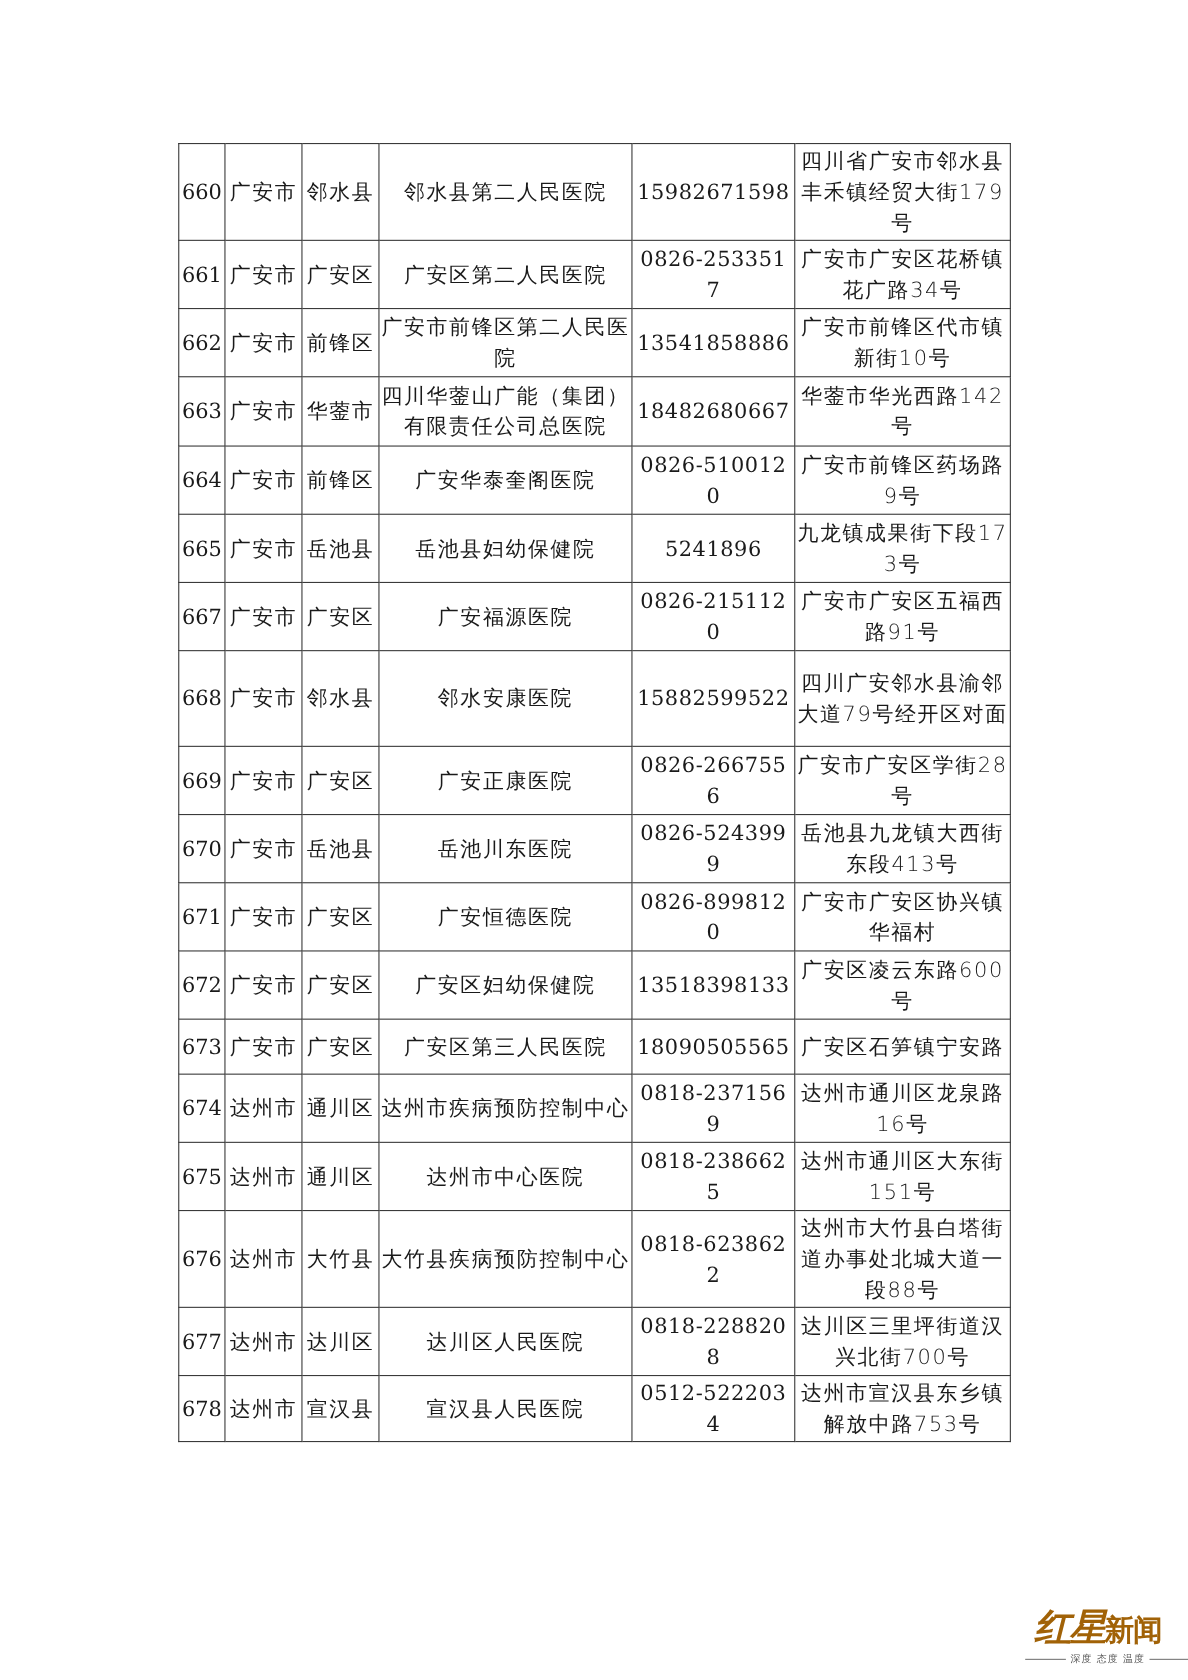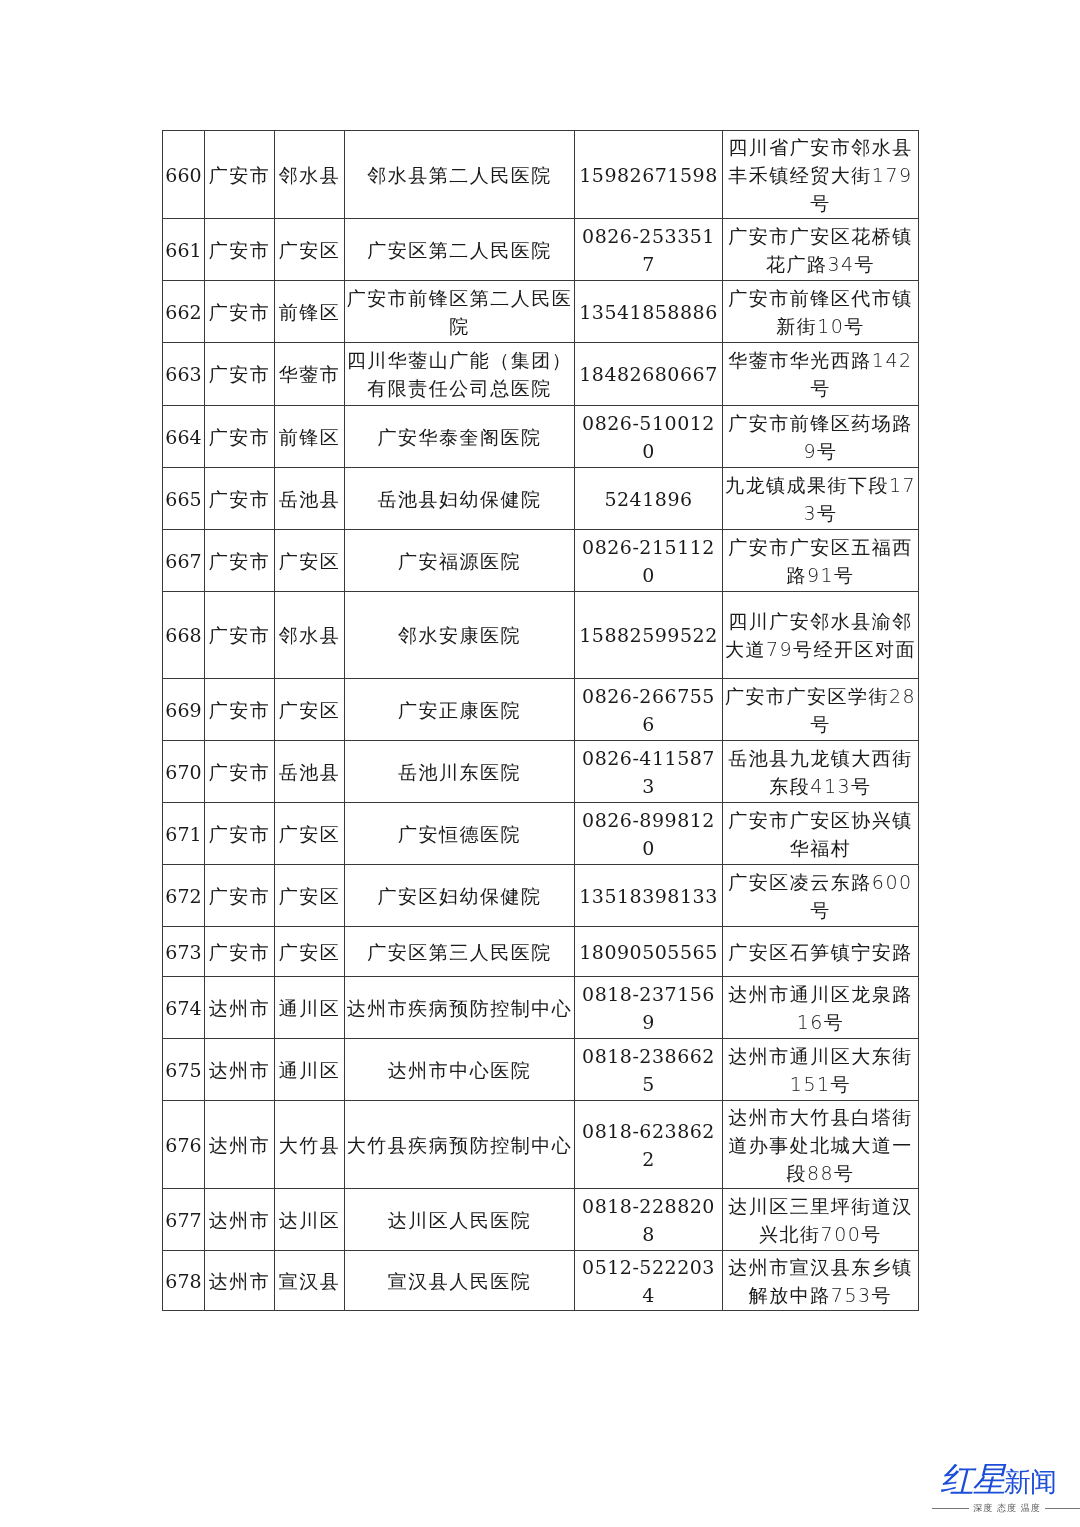--- a/index.html
+++ b/index.html
@@ -17,21 +17,21 @@
     overflow: hidden; word-break: break-all;
   }
   #doc-table td.c-no { letter-spacing: 0; padding: 0; }
   #doc-table td.c-phone { letter-spacing: 0.5px; }
   .cn { font-family: "DejaVu Sans", sans-serif; font-weight: 300; }
   .logo {
     position: absolute; left: 940px; top: 1457px; width: 135px; height: 62px;
   }
   .logo-main {
     position: absolute; left: 0; top: 0; white-space: nowrap;
-    font-family: "DejaVu Serif", serif; font-weight: normal; color: #1d4ed8;
+    font-family: "DejaVu Serif", serif; font-weight: bold; color: #a16207;
   }
   .logo-main .a { font-size: 34px; font-style: italic; letter-spacing: -2px; }
   .logo-main .b { font-size: 27px; letter-spacing: -1px; }
   .logo-sub {
     position: absolute; left: -8px; top: 45px; width: 150px; display: flex; align-items: center;
     font-family: "DejaVu Sans", sans-serif; font-size: 9px; color: #555;
   }
   .logo-sub .line { flex: 1; height: 1px; background: #777; }
   .logo-sub .txt { padding: 0 4px; letter-spacing: 1px; }
 </style>
@@ -118,21 +118,21 @@
         <td class="cn">广安区</td>
         <td class="cn">广安正康医院</td>
         <td class="c-phone">0826-2667556</td>
         <td class="cn">广安市广安区学街28号</td>
       </tr>
       <tr style="height: 62px;">
         <td class="c-no">670</td>
         <td class="cn">广安市</td>
         <td class="cn">岳池县</td>
         <td class="cn">岳池川东医院</td>
-        <td class="c-phone">0826-4115873</td>
+        <td class="c-phone">0826-5243999</td>
         <td class="cn">岳池县九龙镇大西街东段413号</td>
       </tr>
       <tr style="height: 62px;">
         <td class="c-no">671</td>
         <td class="cn">广安市</td>
         <td class="cn">广安区</td>
         <td class="cn">广安恒德医院</td>
         <td class="c-phone">0826-8998120</td>
         <td class="cn">广安市广安区协兴镇华福村</td>
       </tr>

